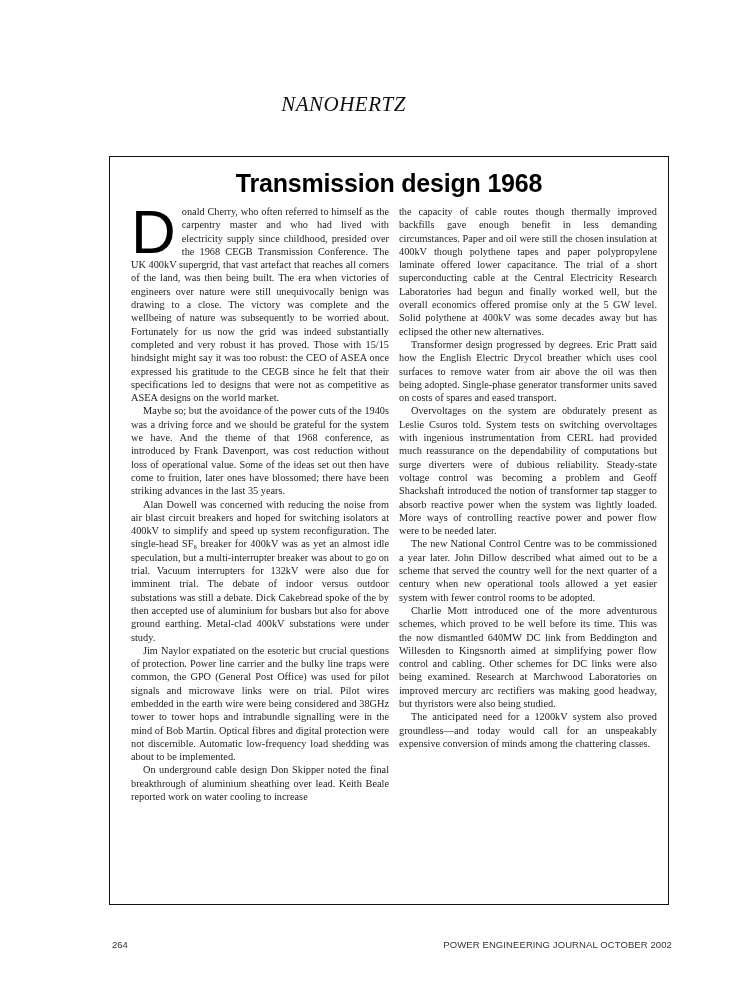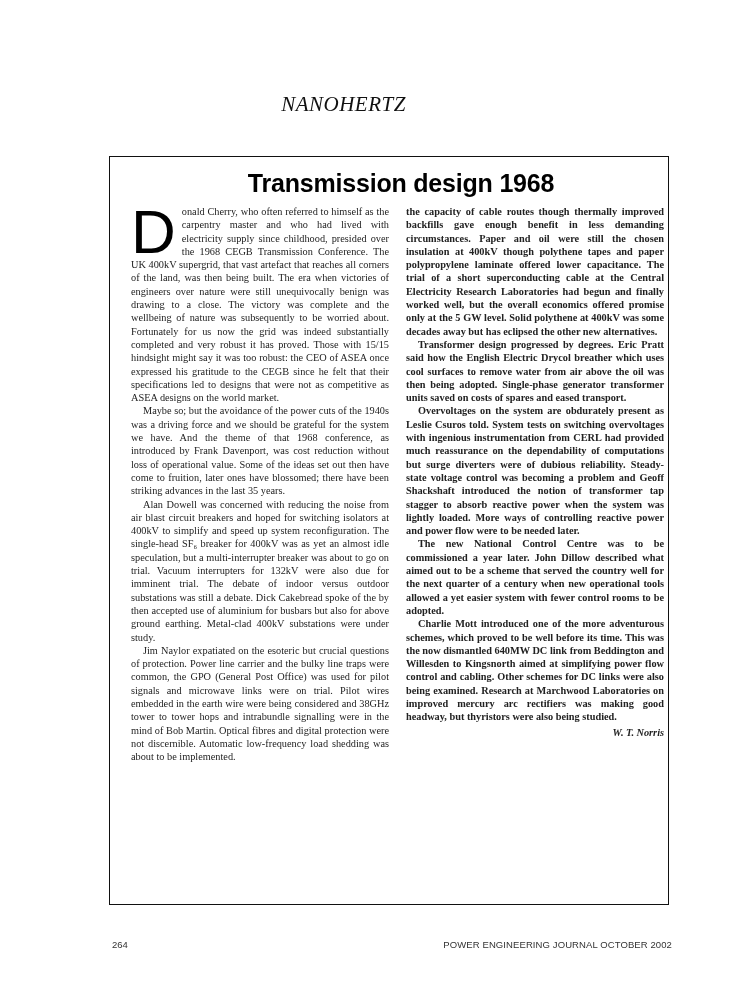--- a/index.html
+++ b/index.html
@@ -6,29 +6,29 @@
     body { width: 755px; height: 1000px; position: relative; overflow: hidden; color: #1a1a1a; }
     .section-title {
       position: absolute; left: 0; top: 92px; width: 687px; text-align: center;
       font-family: "Liberation Serif", serif; font-style: italic; font-size: 21px; letter-spacing: 0.5px; color: #111;
     }
     .article-box {
       position: absolute; left: 109px; top: 156px; width: 560px; height: 749px;
       border: 1.5px solid #111; box-sizing: border-box;
     }
     .article-title {
-      position: absolute; left: 12px; top: 12px; width: 100%; text-align: center;
+      position: absolute; left: 0; top: 12px; width: 100%; text-align: center;
       font-family: "Liberation Sans", sans-serif; font-weight: bold; font-size: 25px; color: #000; letter-spacing: -0.2px;
     }
     .col {
       position: absolute; top: 48px; width: 258px;
       font-family: "Liberation Serif", serif; font-size: 10.3px; line-height: 13.3px; text-align: justify; color: #222;
     }
     .col-left { left: 21px; }
-    .col-right { left: 296px; font-weight: bold; }
+    .col-right { left: 289px; }
     .col p { margin: 0; text-indent: 12px; }
     .col p.first { text-indent: 0; }
     .dropcap {
       float: left; font-family: "Liberation Sans", sans-serif; font-size: 62px; line-height: 50px;
       margin: 2px 6px 0 0; color: #000; font-weight: normal;
     }
     .signature { text-align: right; font-style: italic; margin-top: 2px; }
     .footnote { margin-top: 6px; font-size: 9.3px; line-height: 12.4px; text-indent: 0 !important; }
     .footnote-bullet { font-size: 9px; margin-right: 2px; }
     .footer {
@@ -43,26 +43,27 @@
 <div class="section-title">NANOHERTZ</div>
 
 <div class="article-box">
   <div class="article-title">Transmission design 1968</div>
 
   <div class="col col-left">
     <p class="first"><span class="dropcap">D</span><span>onald Cherry, who often referred to himself as the carpentry master and who had lived with electricity supply since childhood, presided over the 1968 CEGB Transmission Conference. The UK 400kV supergrid, that vast artefact that reaches all corners of the land, was then being built. The era when victories of engineers over nature were still unequivocally benign was drawing to a close. The victory was complete and the wellbeing of nature was subsequently to be worried about. Fortunately for us now the grid was indeed substantially completed and very robust it has proved. Those with 15/15 hindsight might say it was too robust: the CEO of ASEA once expressed his gratitude to the CEGB since he felt that their specifications led to designs that were not as competitive as ASEA designs on the world market.</span></p>
     <p>Maybe so; but the avoidance of the power cuts of the 1940s was a driving force and we should be grateful for the system we have. And the theme of that 1968 conference, as introduced by Frank Davenport, was cost reduction without loss of operational value. Some of the ideas set out then have come to fruition, later ones have blossomed; there have been striking advances in the last 35 years.</p>
     <p>Alan Dowell was concerned with reducing the noise from air blast circuit breakers and hoped for switching isolators at 400kV to simplify and speed up system reconfiguration. The single-head SF₆ breaker for 400kV was as yet an almost idle speculation, but a multi-interrupter breaker was about to go on trial. Vacuum interrupters for 132kV were also due for imminent trial. The debate of indoor versus outdoor substations was still a debate. Dick Cakebread spoke of the by then accepted use of aluminium for busbars but also for above ground earthing. Metal-clad 400kV substations were under study.</p>
     <p>Jim Naylor expatiated on the esoteric but crucial questions of protection. Power line carrier and the bulky line traps were common, the GPO (General Post Office) was used for pilot signals and microwave links were on trial. Pilot wires embedded in the earth wire were being considered and 38GHz tower to tower hops and intrabundle signalling were in the mind of Bob Martin. Optical fibres and digital protection were not discernible. Automatic low-frequency load shedding was about to be implemented.</p>
+    <p>On underground cable design Don Skipper noted the final breakthrough of aluminium sheathing over lead. Keith Beale reported work on water cooling to increase</p>
   </div>
 
   <div class="col col-right">
     <p class="first">the capacity of cable routes though thermally improved backfills gave enough benefit in less demanding circumstances. Paper and oil were still the chosen insulation at 400kV though polythene tapes and paper polypropylene laminate offered lower capacitance. The trial of a short superconducting cable at the Central Electricity Research Laboratories had begun and finally worked well, but the overall economics offered promise only at the 5 GW level. Solid polythene at 400kV was some decades away but has eclipsed the other new alternatives.</p>
     <p>Transformer design progressed by degrees. Eric Pratt said how the English Electric Drycol breather which uses cool surfaces to remove water from air above the oil was then being adopted. Single-phase generator transformer units saved on costs of spares and eased transport.</p>
     <p>Overvoltages on the system are obdurately present as Leslie Csuros told. System tests on switching overvoltages with ingenious instrumentation from CERL had provided much reassurance on the dependability of computations but surge diverters were of dubious reliability. Steady-state voltage control was becoming a problem and Geoff Shackshaft introduced the notion of transformer tap stagger to absorb reactive power when the system was lightly loaded. More ways of controlling reactive power and power flow were to be needed later.</p>
     <p>The new National Control Centre was to be commissioned a year later. John Dillow described what aimed out to be a scheme that served the country well for the next quarter of a century when new operational tools allowed a yet easier system with fewer control rooms to be adopted.</p>
     <p>Charlie Mott introduced one of the more adventurous schemes, which proved to be well before its time. This was the now dismantled 640MW DC link from Beddington and Willesden to Kingsnorth aimed at simplifying power flow control and cabling. Other schemes for DC links were also being examined. Research at Marchwood Laboratories on improved mercury arc rectifiers was making good headway, but thyristors were also being studied.</p>
-    <div class="signature">W. T. Norris</div>
+    <p>The anticipated need for a 1200kV system also proved groundless—and today would call for an unspeakably expensive conversion of minds among the chattering classes.</p>
   </div>
 </div>
 
 <div class="footer footer-left">264</div>
 <div class="footer footer-right">POWER ENGINEERING JOURNAL OCTOBER 2002</div>
 
 </body></html>

